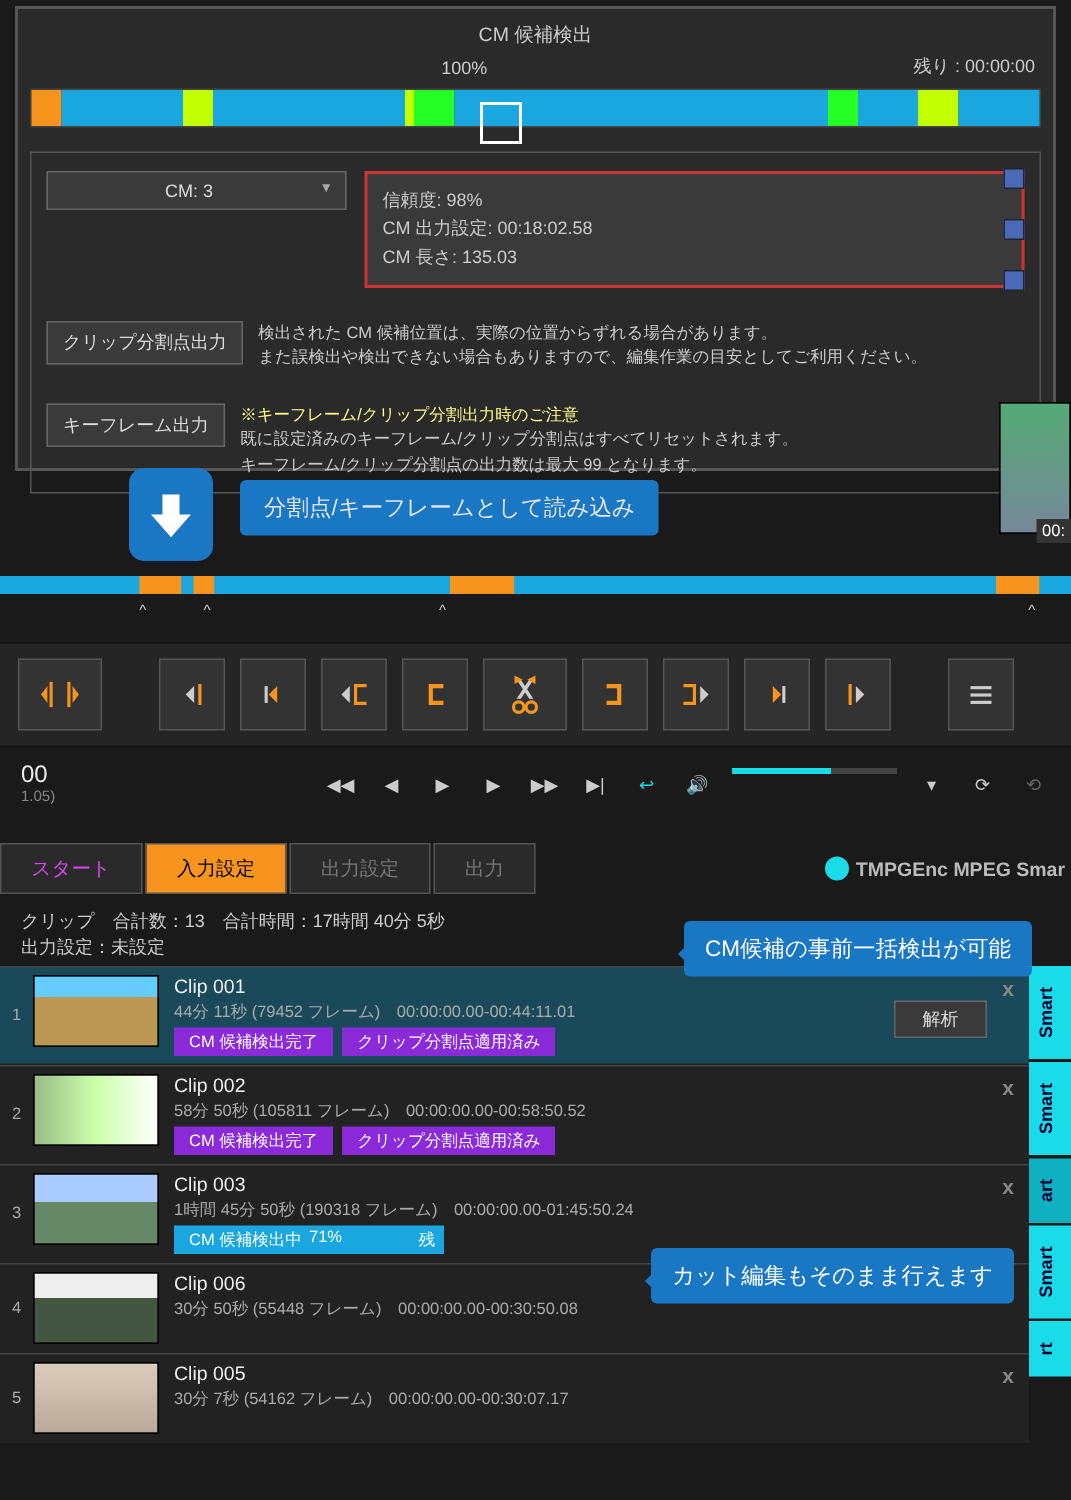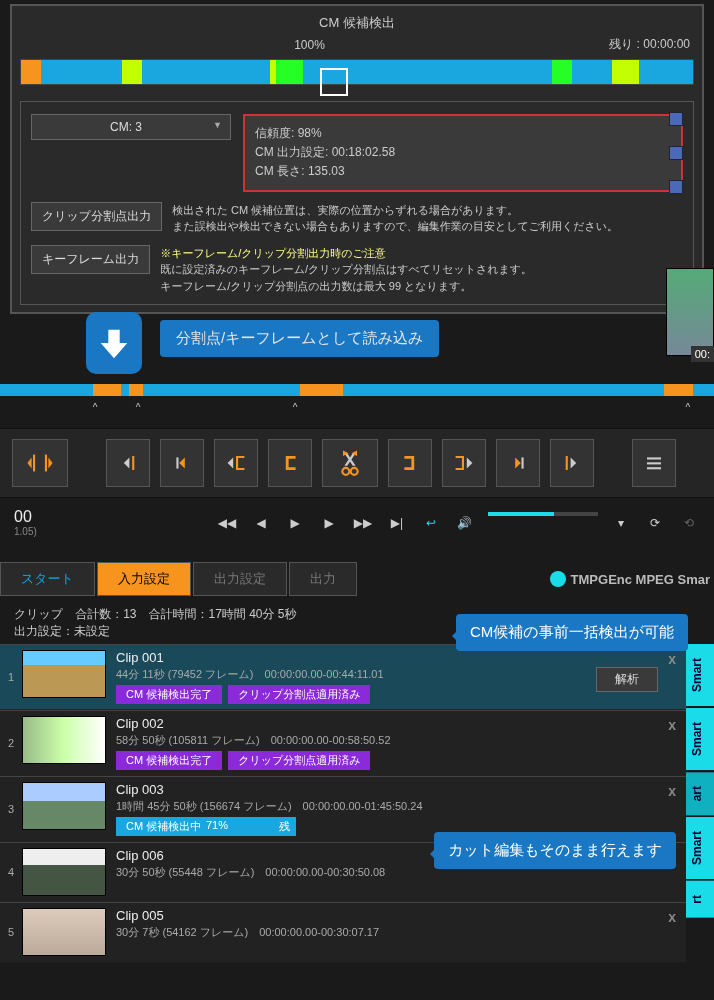--- a/index.html
+++ b/index.html
@@ -9,21 +9,21 @@
 .top-panel{border:2px solid #555;background:#2a2a2a;margin:4px 10px;padding:8px 8px 8px 8px;position:relative;height:310px}
 .panel-title{text-align:center;font-size:13px;margin-bottom:4px}
 .progress-row{display:flex;align-items:center;justify-content:flex-end;gap:14px;font-size:12px;padding:0 4px}
 .progress-center{flex:1;text-align:center}
 
 
 .color-strip{height:26px;display:flex;margin:6px 0 16px 0;border:1px solid #444}
 .seg{height:100%}
 
 
-.lower-box{border:1px solid #555;padding:12px 10px 10px;display:flex;flex-direction:column;gap:10px}
+.lower-box{border:1px solid #555;padding:12px 10px 10px;display:flex;flex-direction:column;gap:22px}
 .lb-row{display:flex;gap:12px;align-items:flex-start}
 .dropdown{background:#3a3a3a;border:1px solid #666;padding:5px 28px 5px 18px;font-size:12px;color:#ddd;min-width:200px;position:relative;text-align:center}
 .dropdown:after{content:"▼";position:absolute;right:8px;font-size:9px;color:#aaa}
 .info-box{border:2px solid #c33;background:#3a3a3a;padding:8px 10px;font-size:12px;line-height:1.6;flex:1;position:relative}
 .info-toggles{position:absolute;right:-4px;top:-4px;bottom:-4px;width:16px;display:flex;flex-direction:column;justify-content:space-between}
 .tog{width:14px;height:14px;background:#4a6ab8;border:1px solid #223}
 
 .btn-gray{background:#3a3a3a;border:1px solid #666;color:#ddd;padding:5px 10px;font-size:12px}
 .btn-row{display:flex;gap:10px;align-items:flex-start}
 .warn-text{font-size:11px;line-height:1.5}
@@ -57,21 +57,21 @@
 .pbrow .sub{font-size:10px;color:#888}
 .pbtns{display:flex;gap:12px;margin-left:auto}
 .pbtn{width:22px;height:22px;display:flex;align-items:center;justify-content:center;color:#ccc}
 .pbtn.cyan{color:#1adbe8}
 .volbar{width:110px;height:4px;background:#444;position:relative}
 .volbar:before{content:"";position:absolute;left:0;top:0;height:100%;width:60%;background:#1adbe8}
 
 
 .tabs{position:absolute;left:0;right:0;top:562px;display:flex;align-items:center;height:34px;background:#1a1a1a}
 .tab{padding:7px 20px;border:1px solid #555;font-size:13px;margin-right:2px}
-.tab.start{background:#2a2a2a;color:#0ea5e9}
+.tab.start{background:#2a2a2a;color:#d946ef}
 .tab.active{background:#f7941e;color:#000}
 .tab.dis{background:#2a2a2a;color:#777}
 .brand{margin-left:auto;color:#bbb;font-size:13px;font-weight:bold;display:flex;align-items:center;gap:5px;padding-right:4px}
 .brand-icon{width:16px;height:16px;background:#1adbe8;border-radius:50%}
 
 
 .stats{position:absolute;left:0;right:0;top:600px;padding:6px 14px;font-size:12px;color:#ccc;background:#1a1a1a}
 
 
 .tooltip2{position:absolute;right:26px;top:614px;background:#1a77c4;color:#fff;padding:9px 14px;font-size:15px;border-radius:4px;z-index:10}
@@ -331,21 +331,21 @@
         </div>
     </div>
     <div class="close-x">x</div>
 
   </div>
     <div class="clip">
     <div class="idx">3</div>
     <div class="thumb t3"></div>
     <div class="cinfo">
       <div class="cname">Clip 003</div>
-      <div class="cduration">1時間 45分 50秒 (156674 フレーム)　00:00:00.00-01:45:50.24</div>
+      <div class="cduration">1時間 45分 50秒 (190318 フレーム)　00:00:00.00-01:45:50.24</div>
       <div class="cbadges">
           <span class="badge prog">CM 候補検出中<span style="position:absolute;left:50%">71%</span><span class="inner">残</span></span>
         </div>
     </div>
     <div class="close-x">x</div>
 
   </div>
     <div class="clip">
     <div class="idx">4</div>
     <div class="thumb t4"></div>

